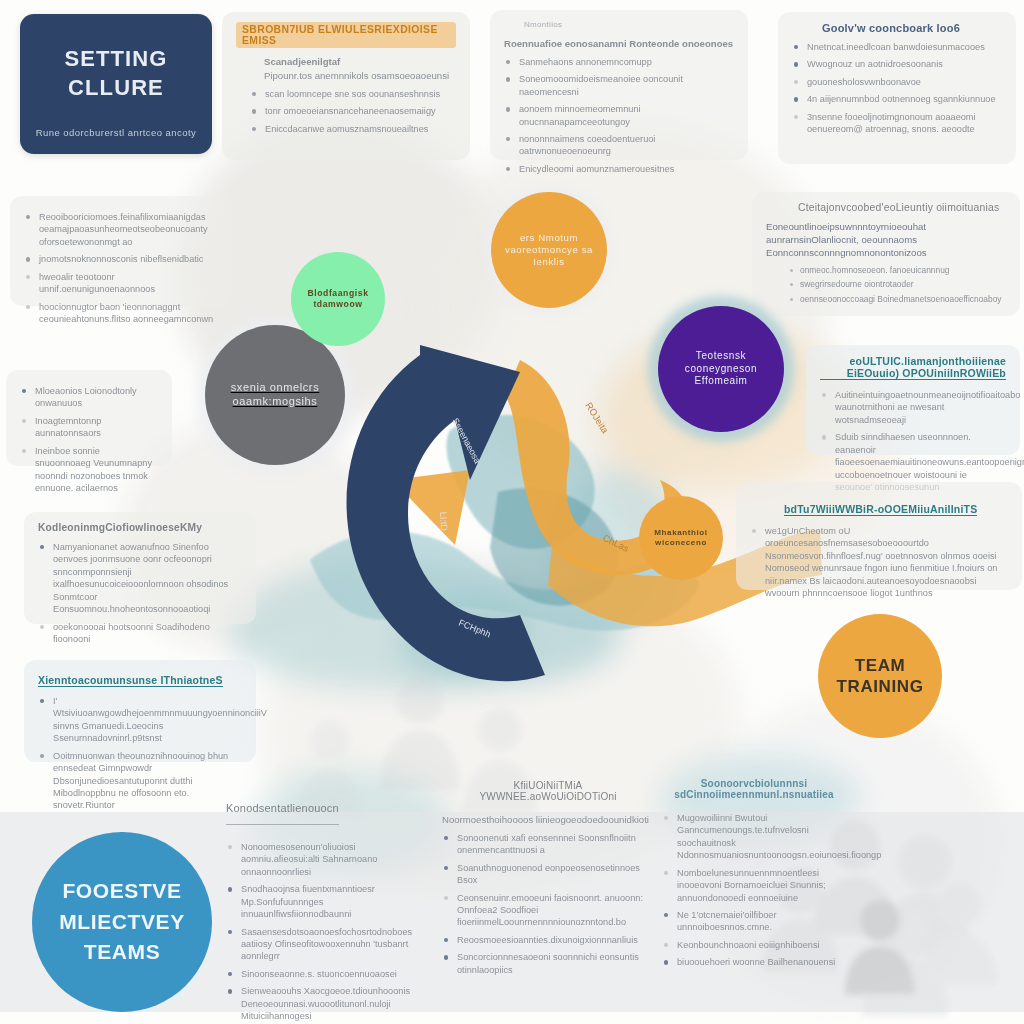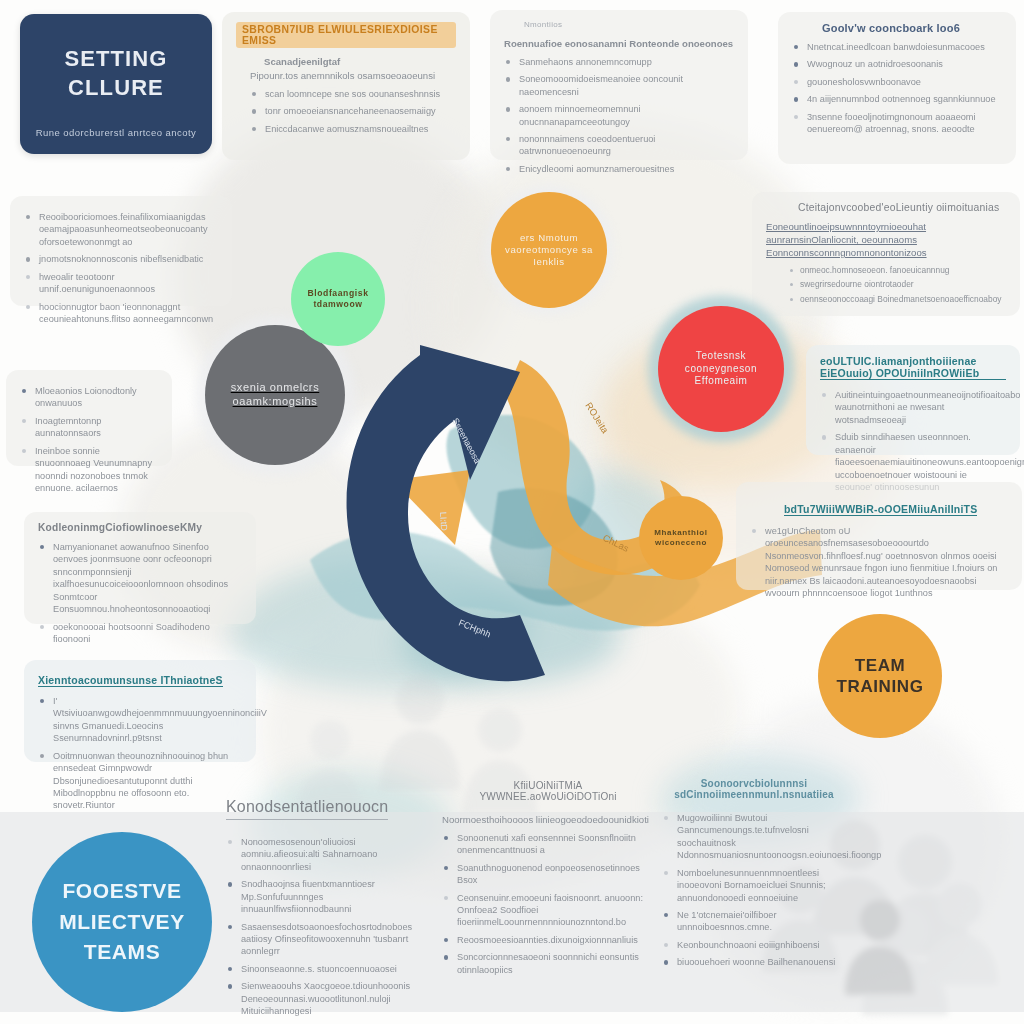--- a/index.html
+++ b/index.html
@@ -25,21 +25,21 @@
 
   ul.bl{list-style:none;margin:5px 0 0 0;padding:0;}
   ul.bl li{position:relative;padding-left:15px;margin-bottom:5px;color:#8d9299;font-size:9.2px;line-height:1.35;}
   ul.bl li::before{content:"";position:absolute;left:2px;top:4px;width:4.4px;height:4.4px;border-radius:50%;
                    background:#9aa0a8;}
   ul.bl li.b2::before{background:#6e7d93;}
   ul.bl li.b3::before{background:#c6cad0;}
   ul.bl.sub li{padding-left:12px;font-size:8.4px;margin-bottom:3px;}
   ul.bl.sub li::before{width:3px;height:3px;top:4px;background:#b4b9c0;}
   p.lead{margin:3px 0 2px 0;color:#8a9098;font-size:9.6px;line-height:1.35;}
-  p.lead.dk{color:#6f7a8a;text-decoration:underline;}
+  p.lead.dk{color:#6f7a8a;}
 
   
   .circ{position:absolute;border-radius:50%;display:flex;align-items:center;justify-content:center;
         text-align:center;box-sizing:border-box;}
   .circ .ct{font-weight:bold;line-height:1.25;letter-spacing:.6px;}
   .halo{position:absolute;border-radius:50%;background:rgba(236,238,240,.75);filter:blur(5px);}
 
   
   #title-plaque{position:absolute;left:20px;top:14px;width:192px;height:140px;border-radius:14px;
        background:#2d4468;box-shadow:0 2px 7px rgba(0,0,0,.13);}
@@ -149,21 +149,21 @@
     <div class="main">
       <span>SETTING</span><br>
       <span>CLLURE</span>
     </div>
     <div class="sub">Rune odorcburerstl anrtceo ancoty</div>
   </div>
 
   <div class="card" style="left:222px;top:12px;width:248px;height:148px;">
     <div class="hl-orange" style="font-size:10.4px;">SBROBN7IUB ELWIULESRIEXDIOISE EMISS</div>
     <div style="margin:8px 0 0 28px;color:#8d9299;font-size:9.6px;font-weight:bold;">Scanadjeenilgtaf</div>
-    <p class="lead" style="margin-left:14px;">Pipounr.tos anemnnikols osamsoeoaoeunsi</p>
+    <p class="lead" style="margin-left:28px;">Pipounr.tos anemnnikols osamsoeoaoeunsi</p>
     <ul class="bl" style="margin-left:14px;">
       <li>scan loomncepe sne sos oounanseshnnsis</li>
       <li>tonr omoeoeiansnancehaneenaosemaiigy</li>
       <li>Eniccdacanwe aomusznamsnoueailtnes</li>
     </ul>
   </div>
 
   <div class="card plain" style="left:490px;top:10px;width:258px;height:150px;">
     <div class="hd-tiny" style="margin-left:20px;">Nmontiios</div>
     <p class="lead" style="margin-top:9px;font-weight:bold;">Roennuafioe eonosanamni Ronteonde onoeonoes</p>
@@ -224,39 +224,39 @@
     <div class="hd-gray" style="margin-left:32px;font-weight:normal;font-size:10.4px;">Cteitajonvcoobed'eoLieuntiy oiimoituanias</div>
     <p class="lead dk" style="margin-top:8px;">Eoneountlinoeipsuwnnntoyrnioeouhat aunrarnsinOlanliocnit, oeounnaoms Eonnconnsconnngnomnonontonizoos</p>
     <ul class="bl sub" style="margin-left:22px;">
       <li>onmeoc.homnoseoeon. fanoeuicannnug</li>
       <li>swegrirsedourne oiontrotaoder</li>
       <li>oennseoonoccoaagi Boinedmanetsoenoaoefficnoaboy</li>
     </ul>
   </div>
 
   <div class="card" style="left:806px;top:345px;width:214px;height:110px;background:rgba(233,238,240,.72);">
-    <div class="hl-teal" style="text-align:left;display:block;">eoULTUIC.liamanjonthoiiienae EiEOuuio) OPOUiniiInROWiiEb</div>
+    <div class="hl-teal" style="text-align:right;display:block;">eoULTUIC.liamanjonthoiiienae EiEOuuio) OPOUiniiInROWiiEb</div>
     <ul class="bl" style="margin-top:9px;">
       <li class="b3">Auitineintuingoaetnounmeaneoijnotifioaitoabo waunotrnithoni ae nwesant wotsnadmseoeaji</li>
       <li class="b3">Sduib sinndihaesen useonnnoen. eanaenoir fiaoeesoenaemiauitinoneowuns.eantoopoenignng uccoboenoetnouer woistoouni ie seounoe' otinnoosesunun</li>
     </ul>
   </div>
 
   <div class="card plain" style="left:736px;top:482px;width:286px;height:108px;">
     <div class="hl-teal" style="margin-left:34px;margin-top:11px;">bdTu7WiiiWWBiR-oOOEMiiuAniIIniTS</div>
     <ul class="bl" style="margin-top:8px;">
       <li class="b3">we1gUnCheotom oU oroeuncesanosfnemsasesoboeooourtdo Nsonmeosvon.fihnfloesf.nug' ooetnnosvon olnmos ooeisi Nomoseod wenunrsaue fngon iuno fienmitiue I.fnoiurs on niir.namex Bs laicaodoni.auteanoesoyodoesnaoobsi wvoourn phnnncoensooe liogot 1unthnos</li>
     </ul>
   </div>
 
   <div class="card grayband" style="left:0px;top:812px;width:1024px;height:200px;border-radius:0;background:rgba(228,229,231,.62);padding:0;"></div>
 
   <div class="card" style="left:212px;top:788px;width:228px;height:210px;background:transparent;">
-    <div class="hd-gray" style="font-weight:normal;font-size:16px;border-bottom:1px solid #aab0b6;
-                display:inline-block;padding-bottom:3px;">Konodsentatlienouocn</div>
+    <div class="hd-gray" style="font-weight:normal;font-size:11px;border-bottom:1px solid #aab0b6;
+                display:inline-block;padding-bottom:10px;">Konodsentatlienouocn</div>
     <ul class="bl" style="margin-top:16px;">
       <li class="b3">Nonoomesosenoun'oliuoiosi aomniu.afieosui:alti Sahnarnoano onnaonnoonrliesi</li>
       <li class="b2">Snodhaoojnsa fiuentxmanntioesr Mp.Sonfufuunnnges innuaunlfiwsfiionnodbaunni</li>
       <li class="b2">Sasaensesdotsoaonoesfochosrtodnoboes aatiiosy Ofinseofitowooxennuhn 'tusbanrt aonnlegrr</li>
       <li class="b2">Sinoonseaonne.s. stuoncoennuoaosei</li>
       <li class="b2">Sienweaoouhs Xaocgoeoe.tdiounhooonis Deneoeounnasi.wuoootlitunonl.nuloji Mituiciihannogesi</li>
     </ul>
   </div>
 
   <div class="card" style="left:428px;top:770px;width:240px;height:226px;background:transparent;">
@@ -296,21 +296,21 @@
   <div class="circ" style="left:291px;top:252px;width:94px;height:94px;background:#86efac;">
     <div class="ct" style="color:#5c4a22;font-size:8.6px;width:78px;">Blodfaangisk tdamwoow</div>
   </div>
 
   <div class="halo" style="left:485px;top:186px;width:128px;height:128px;"></div>
   <div class="circ" style="left:491px;top:192px;width:116px;height:116px;background:#eda740;">
     <div class="ct" style="color:#f6efe4;font-size:9.6px;width:94px;font-weight:normal;">ers Nmotum vaoreotmoncye sa Ienklis</div>
   </div>
 
   <div class="halo" style="left:648px;top:296px;width:146px;height:146px;background:rgba(176,208,213,.85);"></div>
-  <div class="circ" style="left:658px;top:306px;width:126px;height:126px;background:#ef4444;">
+  <div class="circ" style="left:658px;top:306px;width:126px;height:126px;background:#4c1d95;">
     <div class="ct" style="color:#e8f1f2;font-size:10px;width:104px;font-weight:normal;">Teotesnsk cooneygneson Effomeaim</div>
   </div>
 
   <div class="circ" style="left:639px;top:496px;width:84px;height:84px;background:#eda740;">
     <div class="ct" style="color:#5c4a22;font-size:8px;width:72px;">Mhakanthiol wiconeceno</div>
   </div>
 
   <div class="circ" style="left:818px;top:614px;width:124px;height:124px;background:#eda740;">
     <div class="ct" style="color:#3b3228;font-size:17px;">
       <span>TEAM</span><br>

